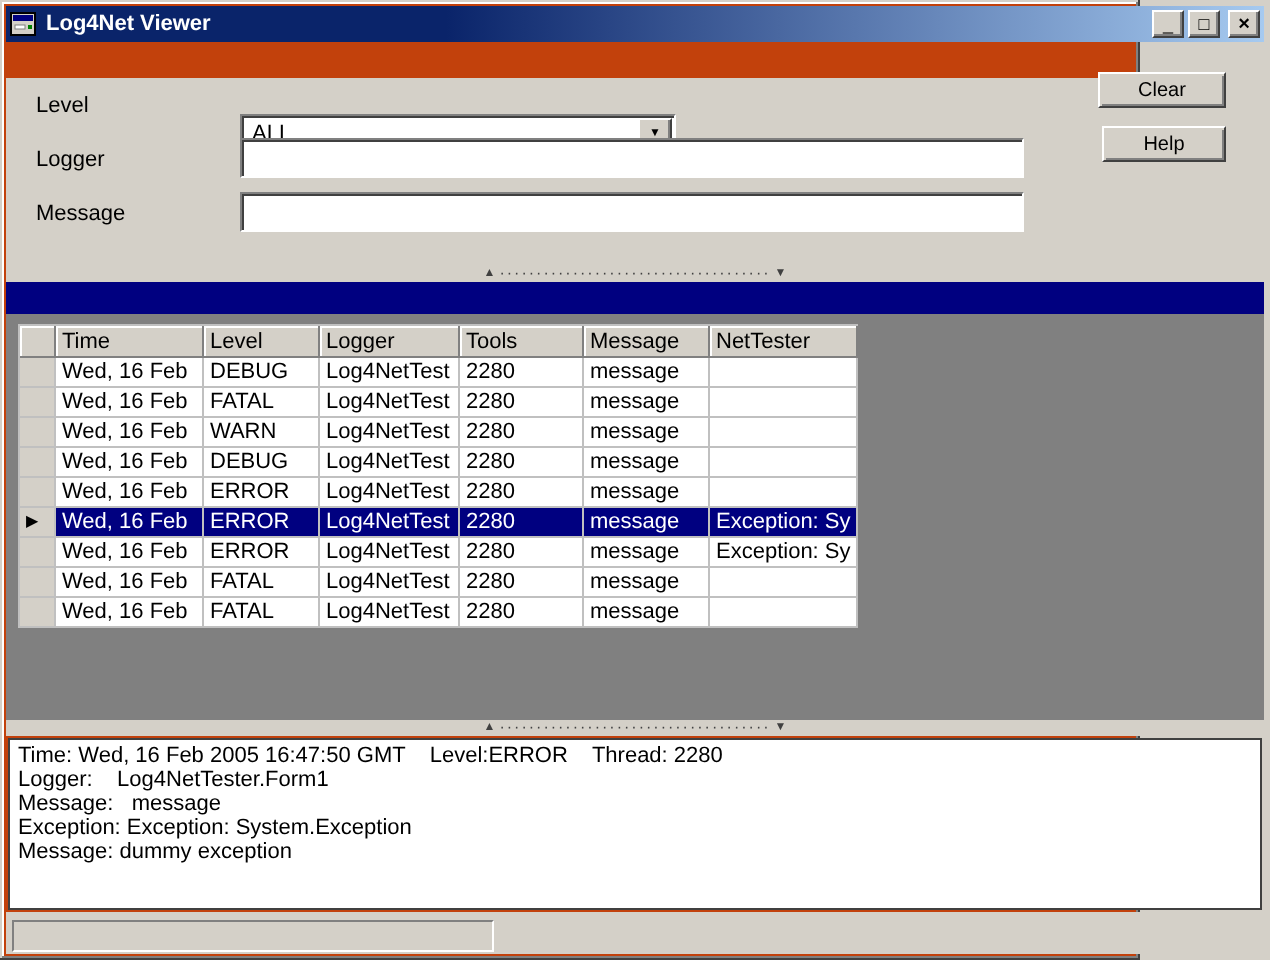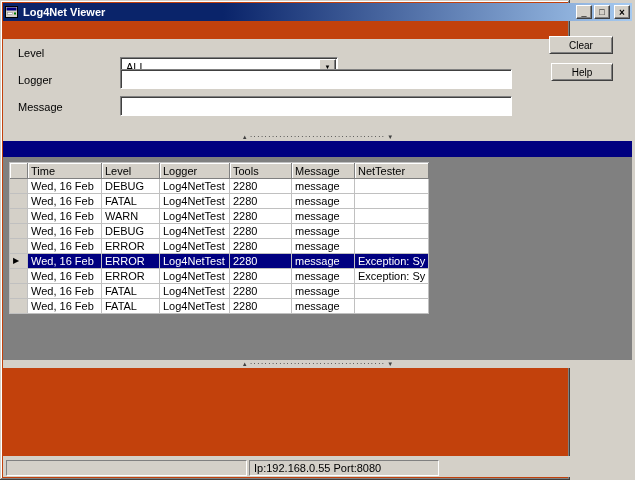--- a/index.html
+++ b/index.html
@@ -291,21 +291,25 @@
         </tbody>
     </table>
   </div>
 
   <div class="splitter sp2">
     <span class="sp-arrow">▲</span>
     <span class="sp-dots">·····································</span>
     <span class="sp-arrow">▼</span>
   </div>
 
+  <div class="detail-panel">
+      <div class="detail-line">Time: Wed, 16 Feb 2005 16:47:50 GMT    Level:ERROR    Thread: 2280</div>
+      <div class="detail-line">Logger:    Log4NetTester.Form1</div>
+      <div class="detail-line">Message:   message</div>
+      <div class="detail-line">Exception: Exception: System.Exception</div>
+      <div class="detail-line">Message: dummy exception</div>
+    </div>
 
   <div class="statusbar">
     <span class="sb-panel sb-empty"></span>
-    <span class="sb-panel sb-ip">
-      <span>Ip:192.168.0.55 Port:8080</span>
-    </span>
   </div>
 
 </div>
 
 </body></html>

